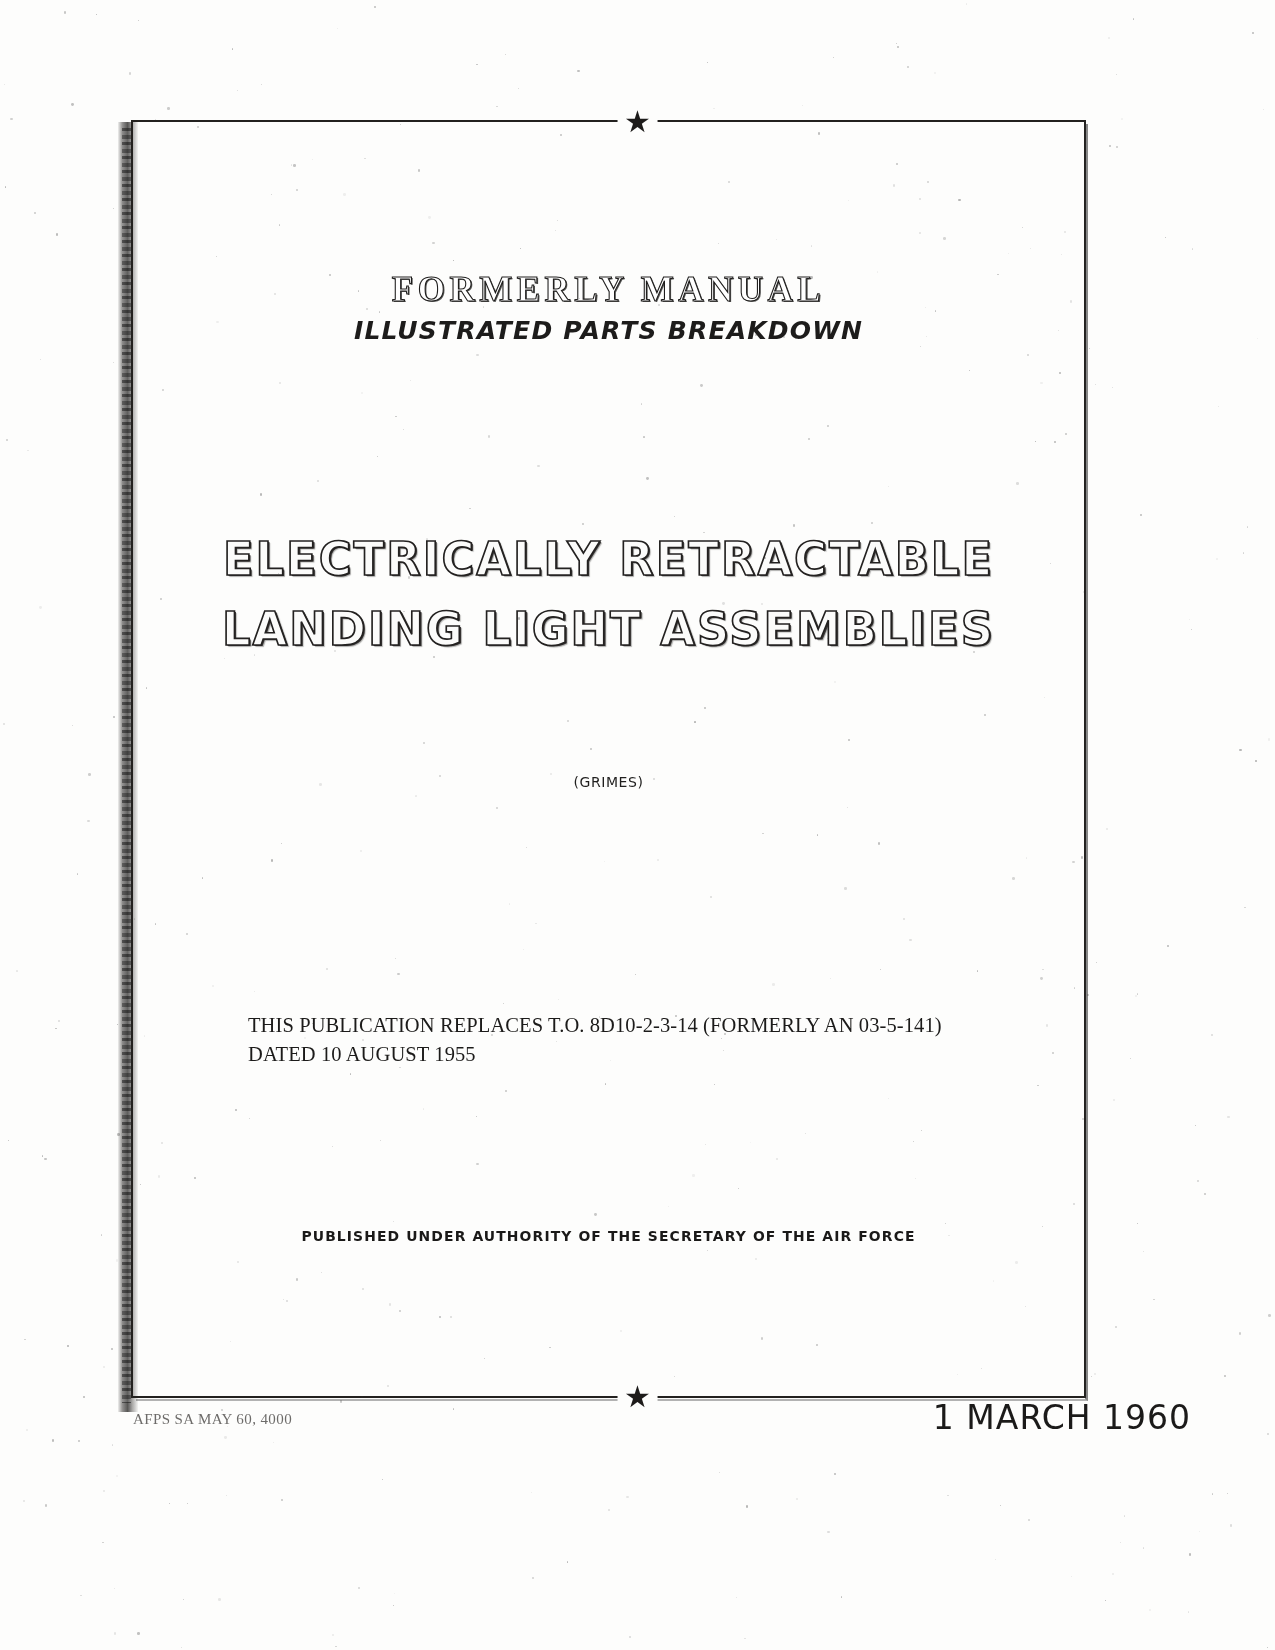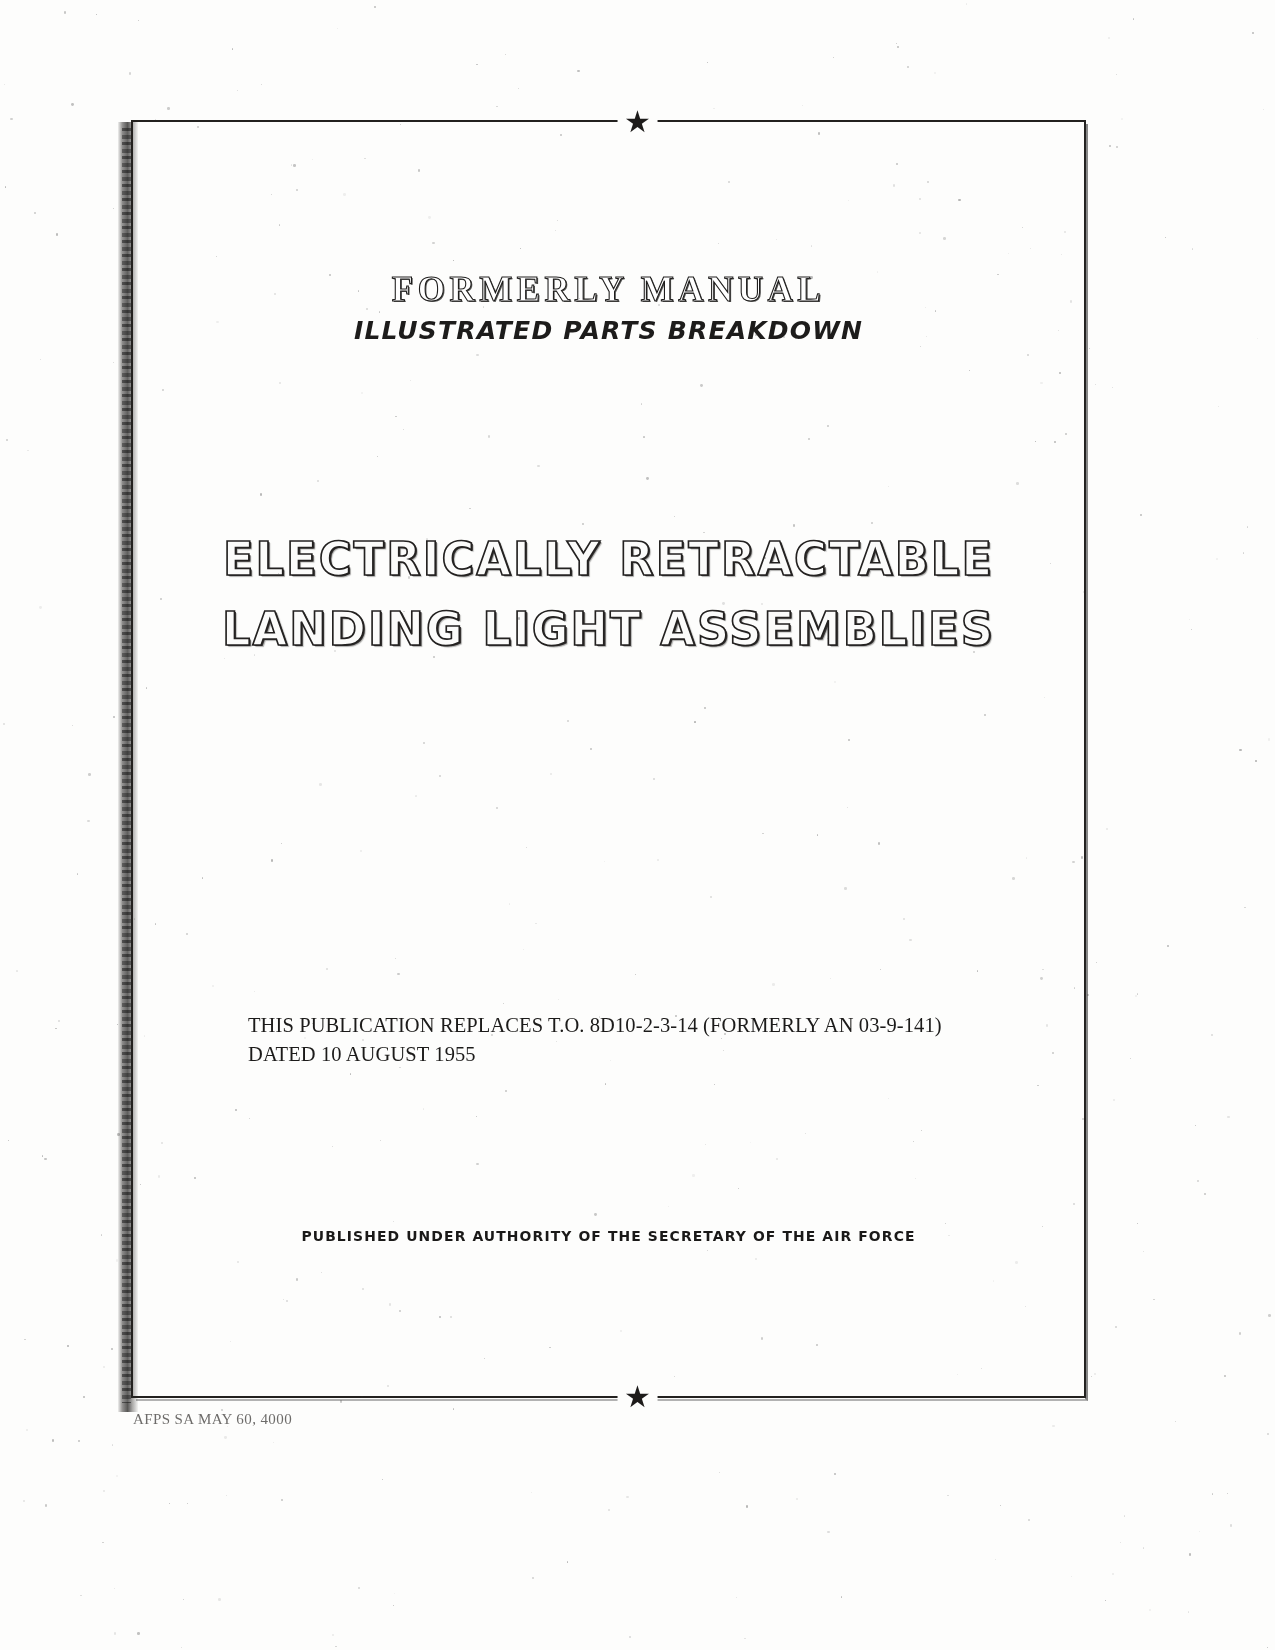--- a/index.html
+++ b/index.html
@@ -280,29 +280,31 @@
 
     <div id="technical-manual">FORMERLY MANUAL</div>
 
     <div id="illustrated-parts">ILLUSTRATED PARTS BREAKDOWN</div>
 
     <div class="headline" id="headline-1">ELECTRICALLY RETRACTABLE</div>
 
     <div class="headline" id="headline-2">LANDING LIGHT ASSEMBLIES</div>
 
 
-
-    <div id="replaces-note">THIS PUBLICATION REPLACES T.O. 8D10-2-3-14 (FORMERLY AN 03-9-141) DATED 10 AUGUST 1955</div>
+    <div id="manufacturer">(GRIMES)</div>
+
+    <div id="replaces-note">THIS PUBLICATION REPLACES T.O. 8D10-2-3-14 (FORMERLY AN 03-5-141) DATED 10 AUGUST 1955</div>
 
     <div id="authority">PUBLISHED UNDER AUTHORITY OF THE SECRETARY OF THE AIR FORCE</div>
 
   </div>
 
   <div id="imprint">AFPS SA MAY 60, 4000</div>
 
+  <div id="pub-date">1 MARCH 1960</div>
 
   <div class="scan-noise" id="scan-noise">
       <i class="speck" style="left:376.9px;top:455.8px;width:1.5px;height:1.5px;opacity:0.57"></i>
       <i class="speck" style="left:476.4px;top:1162.7px;width:2.5px;height:2.5px;opacity:0.42"></i>
       <i class="speck" style="left:283.2px;top:1299.1px;width:0.6px;height:0.6px;opacity:0.26"></i>
       <i class="speck" style="left:438.5px;top:775.1px;width:2.0px;height:2.0px;opacity:0.43"></i>
       <i class="speck" style="left:71.8px;top:724.5px;width:1.4px;height:1.4px;opacity:0.39"></i>
       <i class="speck" style="left:44.6px;top:1504.2px;width:2.5px;height:2.5px;opacity:0.49"></i>
       <i class="speck" style="left:103.2px;top:1366.4px;width:2.0px;height:2.0px;opacity:0.19"></i>
       <i class="speck" style="left:82.9px;top:1395.9px;width:2.4px;height:2.4px;opacity:0.66"></i>

